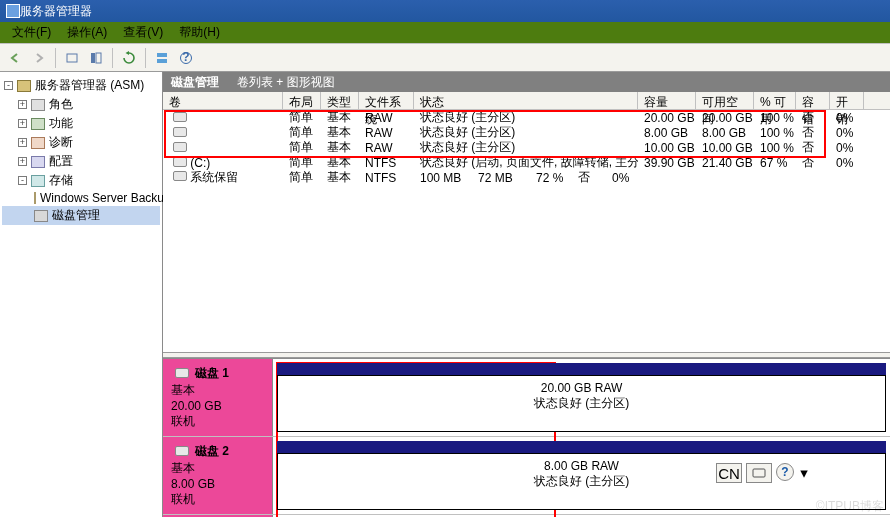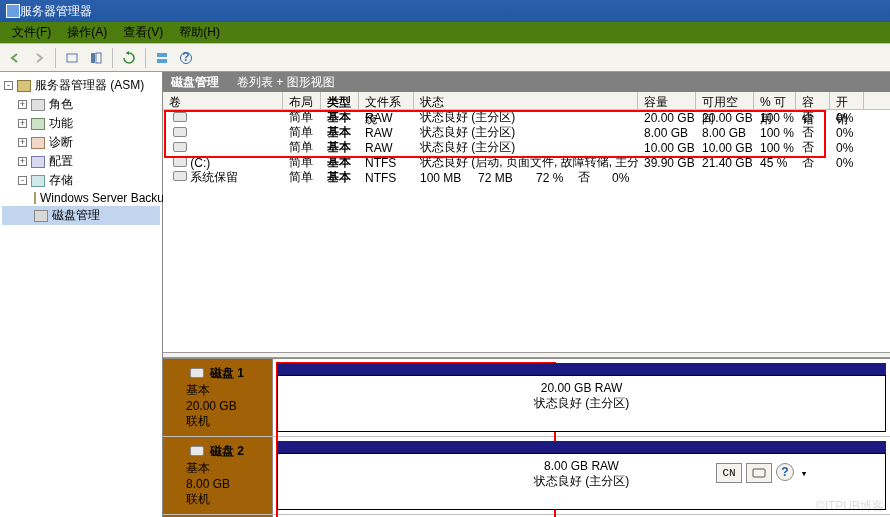--- a/index.html
+++ b/index.html
@@ -30,42 +30,42 @@
 .i-cfg  { background: #d8d8f0; border: 1px solid #7a7aaa; }
 .i-stor { background: #d0e8e8; border: 1px solid #6aa0a0; }
 .i-bk   { background: #e8e0c8; border: 1px solid #aa9a6a; }
 .i-disk { background: #d8d8d8; border: 1px solid #888; }
 
 .right-panel { flex: 1; display: flex; flex-direction: column; background: #fff; }
 .panel-header { height: 20px; background: #808080; color: #fff; display: flex; align-items: center; padding: 0 8px; gap: 18px; font-size: 12px; }
 
 .vol-head { display: flex; background: #f4f3ee; border-bottom: 1px solid #c0c0c0; height: 18px; }
 .vol-head span { border-right: 1px solid #c0c0c0; padding: 2px 6px; text-align: left; }
-.c-vol { width: 120px; } .c-lay { width: 38px; } .c-type { width: 38px; font-weight: bold; } .c-fs { width: 55px; }
+.c-vol { width: 120px; } .c-lay { width: 38px; } .c-type { width: 38px; } .c-fs { width: 55px; }
 .c-stat { width: 224px; } .c-cap { width: 58px; } .c-free { width: 58px; } .c-pct { width: 42px; } .c-ft { width: 34px; } .c-oh { width: 34px; }
 
 .vol-body { flex: none; height: 83px; position: relative; }
 .vol-row { display: flex; padding: 0; height: 15px; align-items: center; }
 .vol-row span { padding: 0 6px; text-align: left; white-space: nowrap; overflow: hidden; }
 .drv-ico { width: 14px; height: 10px; background: #e8e8e8; border: 1px solid #888; display: inline-block; border-radius: 2px; margin-left: 4px; }
 .redbox1 { position: absolute; border: 2px solid #ff0000; top: 0; left: 1px; width: 662px; height: 48px; pointer-events: none; }
 
 .splitter { height: 6px; background: #f4f3ee; border-top: 1px solid #9a9a9a; border-bottom: 1px solid #9a9a9a; cursor: row-resize; }
 
 .graph-panel { overflow-y: auto; flex: 1; position: relative; border-top: 1px solid #8a8a8a; }
 .disk-row { display: flex; border-bottom: 1px solid #c0c0c0; min-height: 74px; }
-.disk-label { width: 110px; padding: 6px 23px; background: #a16207; border-right: 1px solid #8a8a8a; }
+.disk-label { width: 110px; padding: 6px 8px; background: #ec4899; border-right: 1px solid #8a8a8a; }
 .disk-label .hdr { display: flex; align-items: center; gap: 6px; font-weight: bold; }
 .disk-bar { flex: 1; display: flex; padding: 4px; gap: 4px; position: relative; text-align: center; }
 .part-stripe { height: 12px; background: #1a1a80; }
 .part-box { flex: 1; border: 1px solid #000; padding: 5px 8px; background: #fff; }
 .redbox-d { position: absolute; border: 2px solid #ff0000; pointer-events: none; }
 
 .status-help { position: absolute; right: 80px; bottom: 34px; display: flex; gap: 4px; }
-.sh-btn { width: 26px; height: 20px; border: 1px solid #888; background: #f4f3ee; display: flex; align-items: center; justify-content: center; font-size: 11px; cursor: default; font-family: Liberation Mono, monospace; }
+.sh-btn { width: 26px; height: 20px; border: 1px solid #888; background: #f4f3ee; display: flex; align-items: center; justify-content: center; font-size: 15px; cursor: default; }
 .sh-round { width: 18px; height: 18px; border: 1px solid #888; border-radius: 50%; background: #f4f3ee; display: flex; align-items: center; justify-content: center; font-size: 12px; color: #1a5aa8; font-weight: bold; }
 
 .watermark { position: absolute; right: 6px; bottom: 2px; color: rgba(0,0,0,0.15); font-size: 12px; }
 .flex-sp { flex: 1; }
 </style>
 </head>
 <body>
 
 <div class="title-bar">
   <span class="icon-box"></span>
@@ -224,21 +224,21 @@
           <span class="c-oh">0%</span>
         </div>
         <div class="vol-row">
           <span class="c-vol"><span class="drv-ico"></span> (C:)</span>
           <span class="c-lay">简单</span>
           <span class="c-type">基本</span>
           <span class="c-fs">NTFS</span>
           <span class="c-stat">状态良好 (启动, 页面文件, 故障转储, 主分区)</span>
           <span class="c-cap">39.90 GB</span>
           <span class="c-free">21.40 GB</span>
-          <span class="c-pct">45 %</span>
+          <span class="c-pct">67 %</span>
           <span class="c-ft">否</span>
           <span class="c-oh">0%</span>
         </div>
         <div class="vol-row">
           <span class="c-vol"><span class="drv-ico"></span> 系统保留</span>
           <span class="c-lay">简单</span>
           <span class="c-type">基本</span>
           <span class="c-fs">NTFS</span>
           <span class="c-cap">100 MB</span>
           <span class="c-free">72 MB</span>

